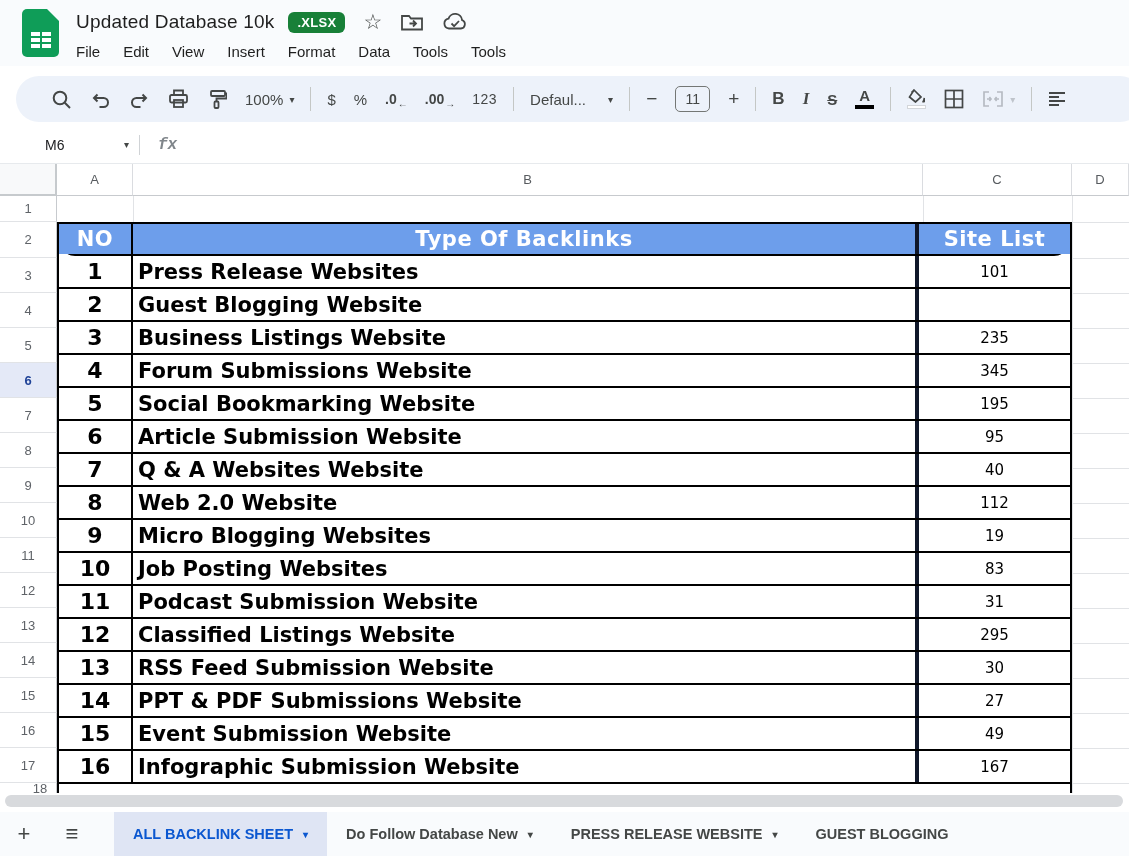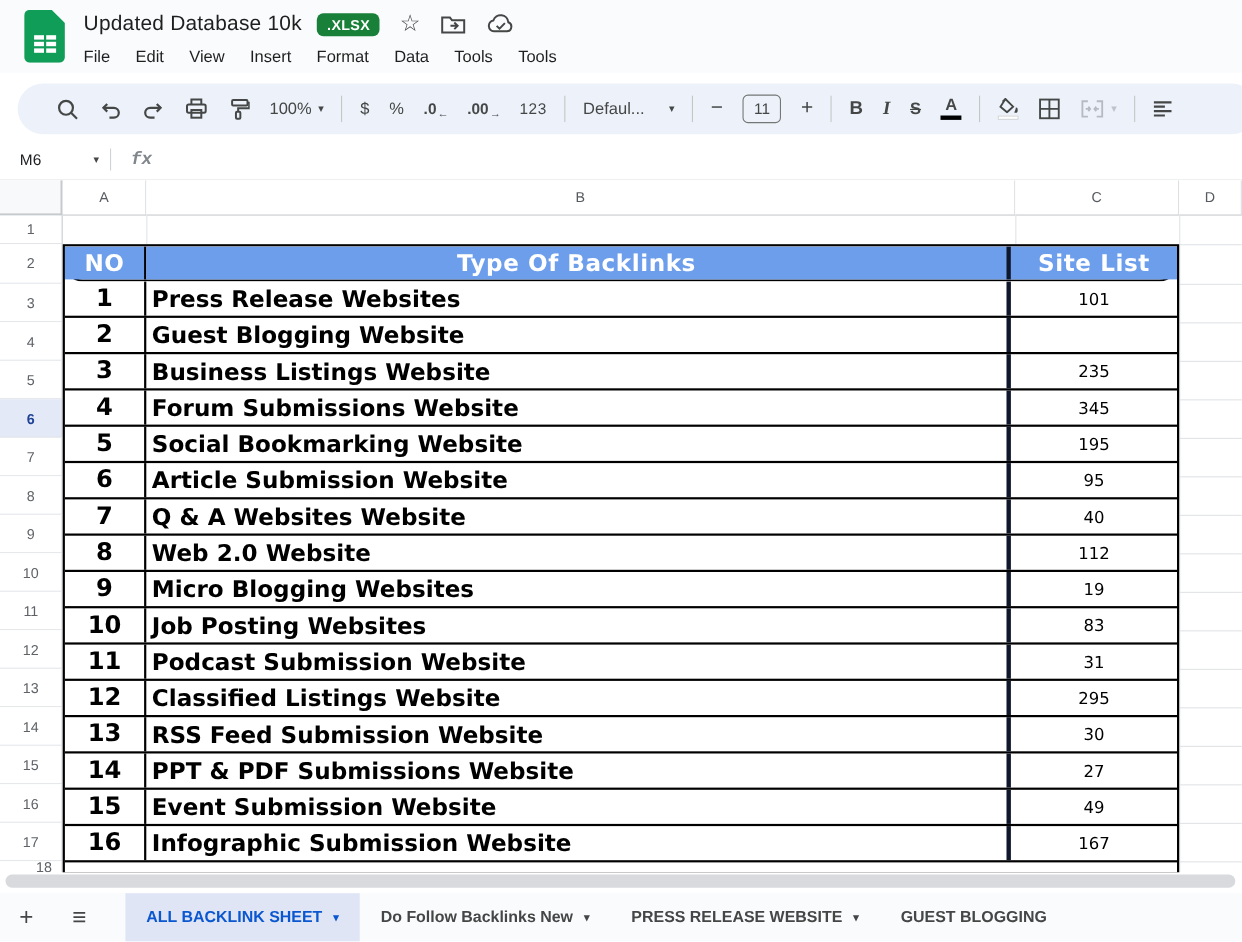--- a/index.html
+++ b/index.html
@@ -39,21 +39,21 @@
   .b-strike { font-size: 15px; text-decoration: line-through; font-weight: bold; }
   .stack { flex-direction: column; gap: 2px; }
   .a-letter { font-size: 15px; font-weight: bold; line-height: 14px; }
   .colorbar { width: 19px; height: 4px; }
   .bar-black { background: #000; }
   .bar-white { background: #fff; border: 1px solid #d3d6da; }
 
   
   .formula-bar { position: absolute; left: 0; top: 126px; width: 100%; height: 38px; background: #fff;
                  display: flex; align-items: center; border-bottom: 1px solid #e7eaed; }
-  .name-box { width: 100px; padding-left: 18px; display: flex; align-items: center; font-size: 14px; color: #202124; cursor: pointer; }
+  .name-box { width: 100px; padding-left: 6px; display: flex; align-items: center; font-size: 14px; color: #202124; cursor: pointer; margin-left: 39px; }
   .name-box .caret { margin-left: auto; margin-right: 10px; }
   .fbar-sep { width: 1px; height: 20px; background: #d0d3d6; }
   .fx { font-family: Liberation Mono, monospace; font-style: italic; font-weight: bold;
         color: #80868b; font-size: 16px; margin-left: 18px; }
   .formula-input { flex: 1; height: 100%; }
 
   
   .grid { position: absolute; left: 0; top: 164px; width: 1129px; height: 631px; background: #fff; }
   .corner { position: absolute; left: 0; top: 0; width: 57px; height: 32px; background: #f8f9fa;
             border-right: 2px solid #c6cacd; border-bottom: 2px solid #c6cacd; cursor: pointer; }
@@ -393,21 +393,21 @@
 
 <footer class="tabbar">
   <span class="tbicon">+</span>
   <span class="tbicon">≡</span>
   <div class="tabs" id="sheettabs">
       <div class="sheet-tab" style="background: rgb(223, 229, 244); color: rgb(11, 87, 208);">
         <span>ALL BACKLINK SHEET</span>
         <span class="tcaret">▾</span>
       </div>
       <div class="sheet-tab">
-        <span>Do Follow Backlinks New</span>
+        <span>Do Follow Database New</span>
         <span class="tcaret">▾</span>
       </div>
       <div class="sheet-tab">
         <span>PRESS RELEASE WEBSITE</span>
         <span class="tcaret">▾</span>
       </div>
       <div class="sheet-tab">
         <span>GUEST BLOGGING</span>
       </div>
     </div>

